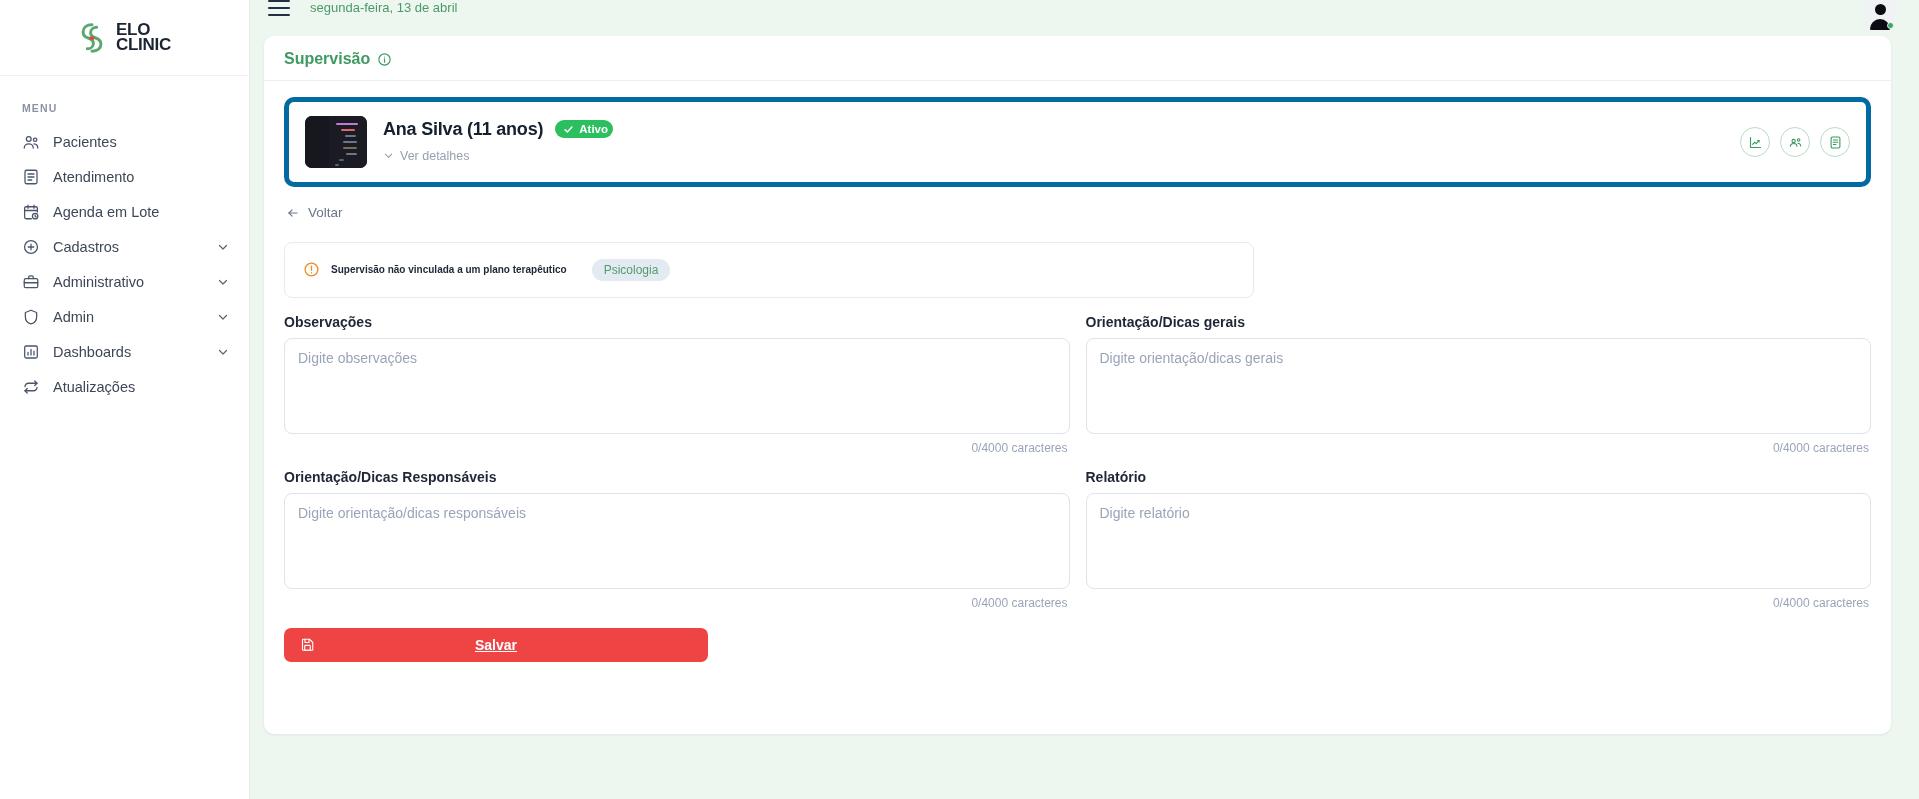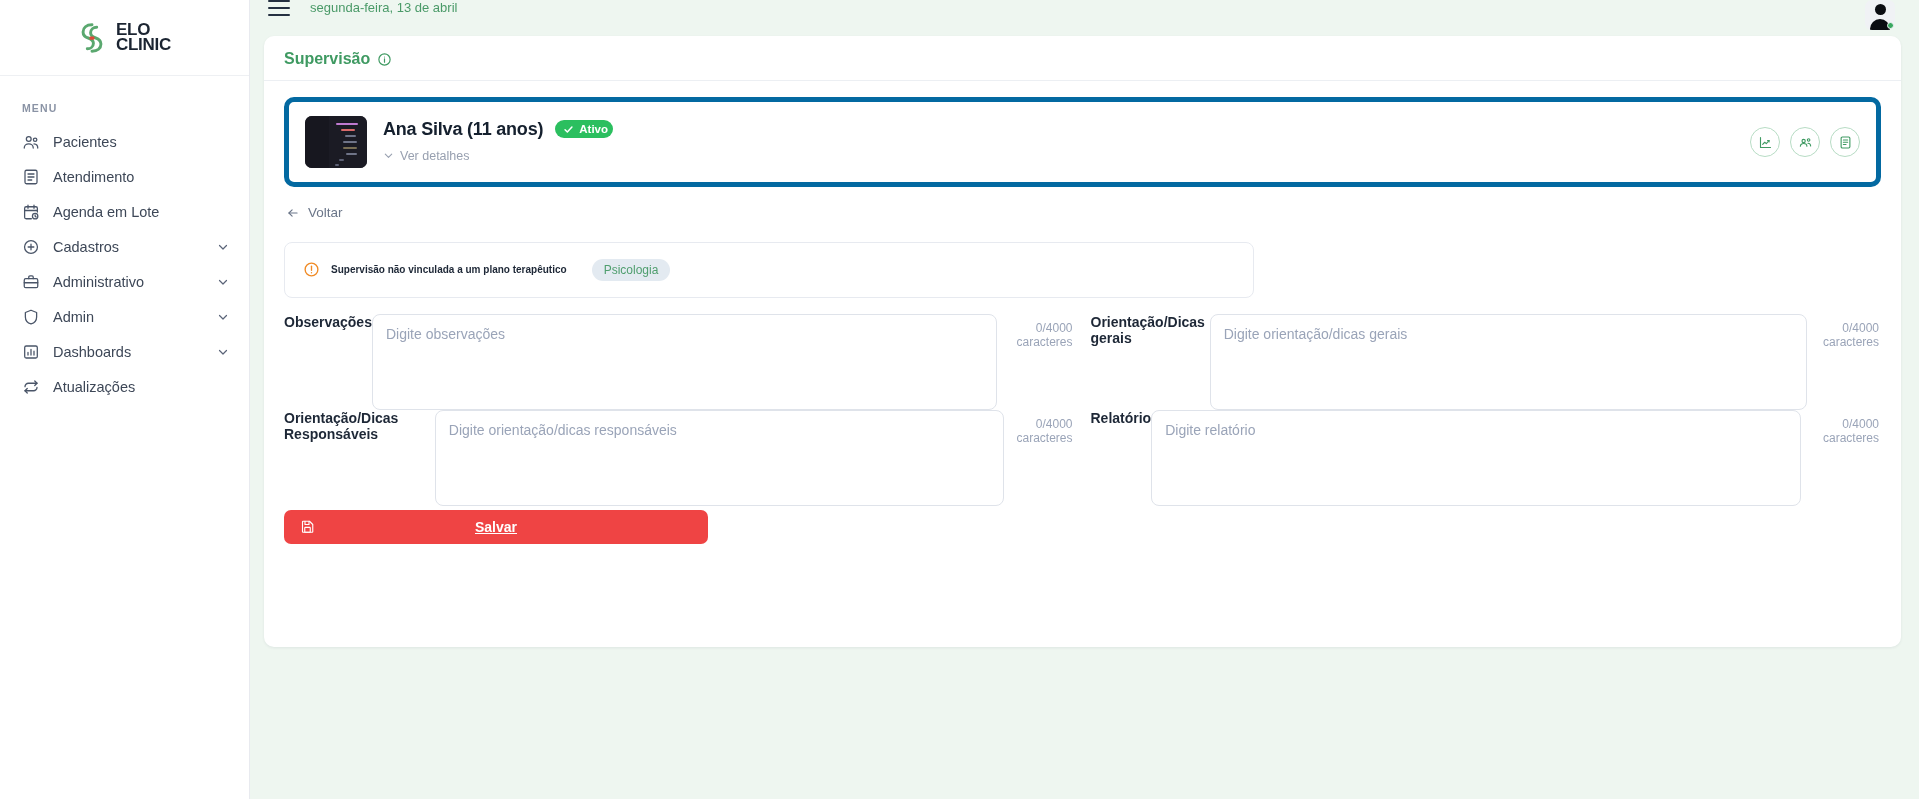--- a/index.html
+++ b/index.html
@@ -75,26 +75,26 @@
     display: flex; align-items: flex-end; justify-content: center;
     overflow: hidden; cursor: pointer;
     margin-right: 8px;
   }
   .avatar-top .head { position: absolute; top: 4px; width: 11px; height: 11px; border-radius: 50%; background: #0b0d12; }
   .avatar-top .body { position: absolute; bottom: 0; width: 20px; height: 11px; border-radius: 10px 10px 0 0; background: #0b0d12; }
   .avatar-top .dot { position: absolute; right: 1px; bottom: 1px; width: 7px; height: 7px; border-radius: 50%; background: #3aa860; border: 1.5px solid #f0f2f5; }
 
   
   .panel {
-    margin: 0 18px 0 14px;
+    margin: 0 28px 0 14px;
     background: #ffffff;
     border-radius: 10px 10px 10px 10px;
     box-shadow: 0 1px 3px rgba(20,30,50,0.07);
     flex: 0 0 auto;
-    height: 611px;
+    height: 698px;
     overflow: hidden;
   }
   .panel-head {
     padding: 14px 20px 12px 20px;
     border-bottom: 1px solid #eceff3;
     display: flex; align-items: center; gap: 7px;
   }
   .panel-title { font-size: 16px; font-weight: 700; color: #3f9a62; }
   .info-ico { width: 15px; height: 15px; color: #3f9a62; }
   .info-ico svg { width: 15px; height: 15px; display: block; }
@@ -172,21 +172,21 @@
   }
 
   
   .grid {
     margin-top: 16px;
     display: grid;
     grid-template-columns: 1fr 1fr;
     column-gap: 16px;
     row-gap: 0;
   }
-  .field { display: flex; flex-direction: row; justify-content: space-between; }
+  .field { display: flex; flex-direction: column; justify-content: space-between; }
   .flabel { font-size: 14px; font-weight: 700; color: #1d2736; margin-bottom: 8px; }
   .ta {
     width: 100%; height: 96px;
     border: 1px solid #dfe3ea;
     border-radius: 8px;
     padding: 11px 13px;
     font-family: "Liberation Sans", sans-serif;
     font-size: 14px; color: #000000;
     resize: none; outline: none;
     background: #fff;

